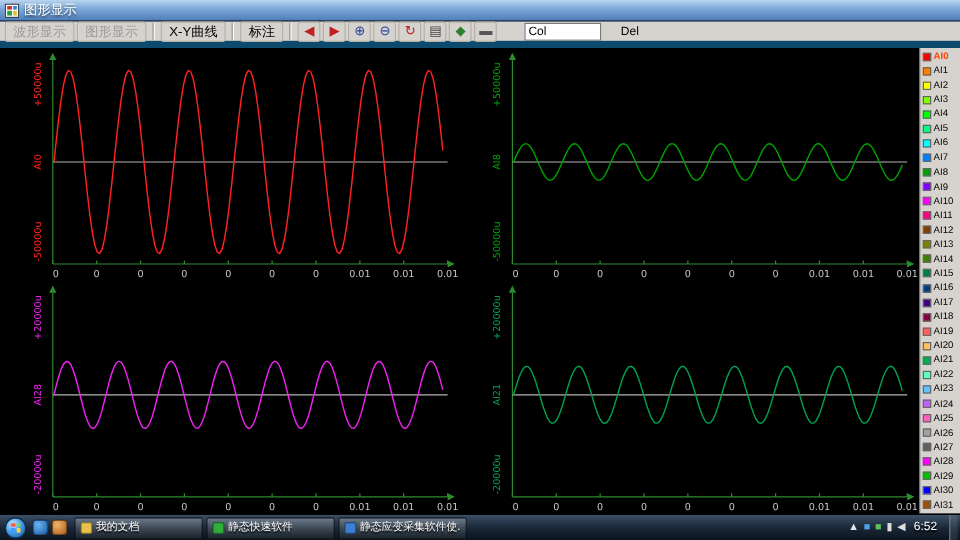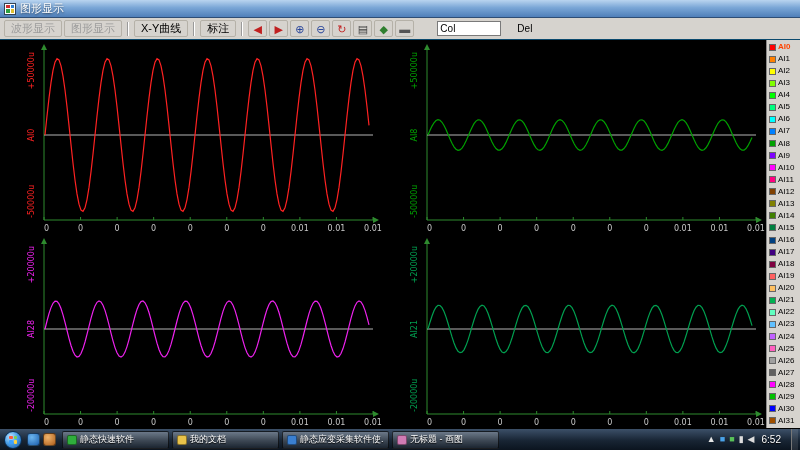--- a/index.html
+++ b/index.html
@@ -11,21 +11,21 @@
   .titlebar{height:18px;flex:none;background:linear-gradient(#b9d4ef,#7aa6d6 45%,#4f7fb9);
     display:flex;align-items:center;gap:4px;padding:0 4px;border-bottom:1px solid #2e4d74}
   .app-icon{width:12px;height:12px;flex:none;display:grid;grid-template:1fr 1fr/1fr 1fr;gap:1px;
     background:#fff;padding:1px;border:1px solid #345}
   .app-icon span{display:block}
   .q1{background:#d03030}.q2{background:#2f7fd0}.q3{background:#2fa040}.q4{background:#e0c030}
   .title-text{font-size:11px;font-weight:normal;color:#fff;text-shadow:0 1px 2px rgba(0,0,0,.55)}
 
   
   .toolbar{height:22px;flex:none;background:#d6d3ce;display:flex;align-items:center;gap:2px;
-    padding:0 4px;border-bottom:1px solid #0c4a6e}
+    padding:0 4px;border-bottom:6px solid #0c4a6e}
   .tbtn{height:17px;padding:0 6px;font-size:11px;background:#d6d3ce;color:#000;
     border:1px solid #b5b1a8;border-radius:2px;font-family:inherit}
   .tbtn.disabled{color:#9b9b9b}
   .tsep{width:2px;height:14px;border-left:1px solid #9a9a9a;border-right:1px solid #fff;margin:0 3px}
   .tico{width:19px;height:17px;font-size:11px;line-height:14px;text-align:center;background:#d6d3ce;
     border:1px solid #b5b1a8;border-radius:2px;padding:0}
   .tinput{width:64px;height:15px;font-size:10px;border:1px solid #7a7a7a;background:#fff;
     padding:0 2px;margin-left:21px;font-family:inherit}
   .tlabel{font-size:10px;color:#000;margin-left:14px}
 
@@ -379,34 +379,30 @@
           <span class="of3"></span>
           <span class="of4"></span>
       </span>
     </div>
     <div class="quick-launch">
         <span class="ql-icon" style="background: radial-gradient(circle at 35% 30%, rgb(108, 182, 240), rgb(28, 95, 174));"></span>
         <span class="ql-icon" style="background: radial-gradient(circle at 35% 30%, rgb(240, 180, 108), rgb(174, 95, 28));"></span>
       </div>
     <div class="tasks">
         <div class="task">
+          <span class="task-ico" style="background: rgb(232, 194, 74);"></span>
+          <span class="task-label">我的文档</span>
+        </div>
+        <div class="task">
           <span class="task-ico" style="background: rgb(47, 174, 60);"></span>
           <span class="task-label">静态快速软件</span>
-        </div>
-        <div class="task">
-          <span class="task-ico" style="background: rgb(232, 194, 74);"></span>
-          <span class="task-label">我的文档</span>
         </div>
         <div class="task">
           <span class="task-ico" style="background: rgb(58, 127, 208);"></span>
           <span class="task-label">静态应变采集软件使...</span>
-        </div>
-        <div class="task">
-          <span class="task-ico" style="background: rgb(208, 123, 180);"></span>
-          <span class="task-label">无标题 - 画图</span>
         </div>
       </div>
     <div class="tray">
       <span class="tray-ic" style="color: rgb(230, 230, 230);">▲</span>
         <span class="tray-ic" style="color: rgb(74, 163, 232);">■</span>
         <span class="tray-ic" style="color: rgb(88, 193, 88);">■</span>
         <span class="tray-ic" style="color: rgb(221, 221, 221);">▮</span>
         <span class="tray-ic" style="color: rgb(221, 221, 221);">◀</span>
         <span class="clock">6:52</span>
     </div>

